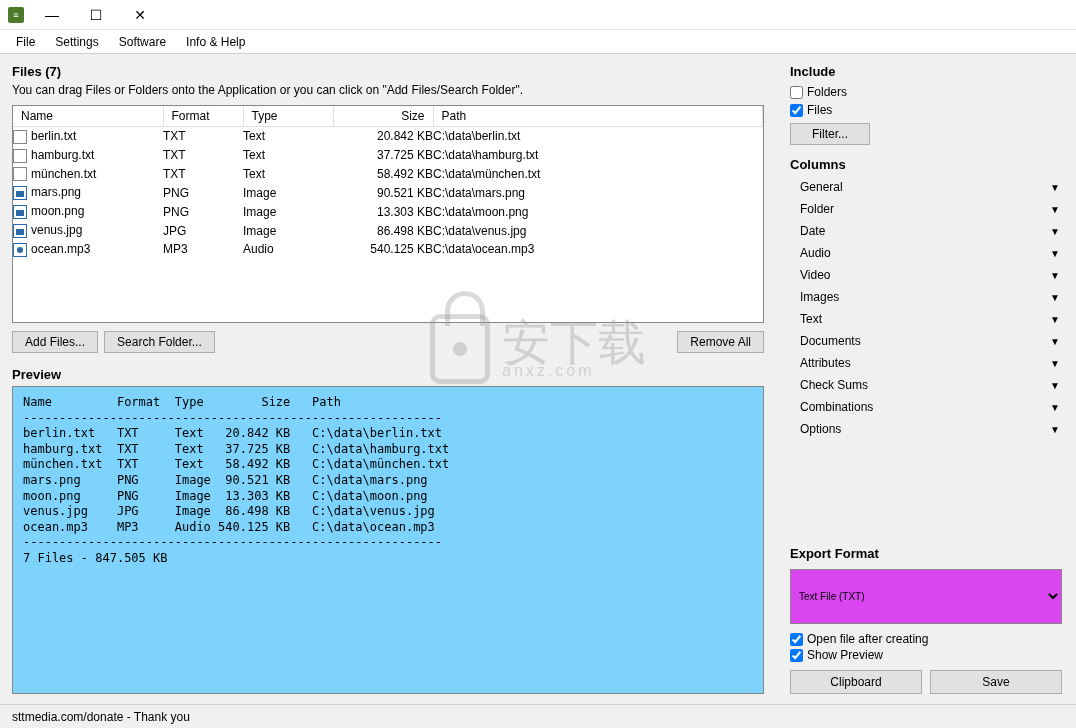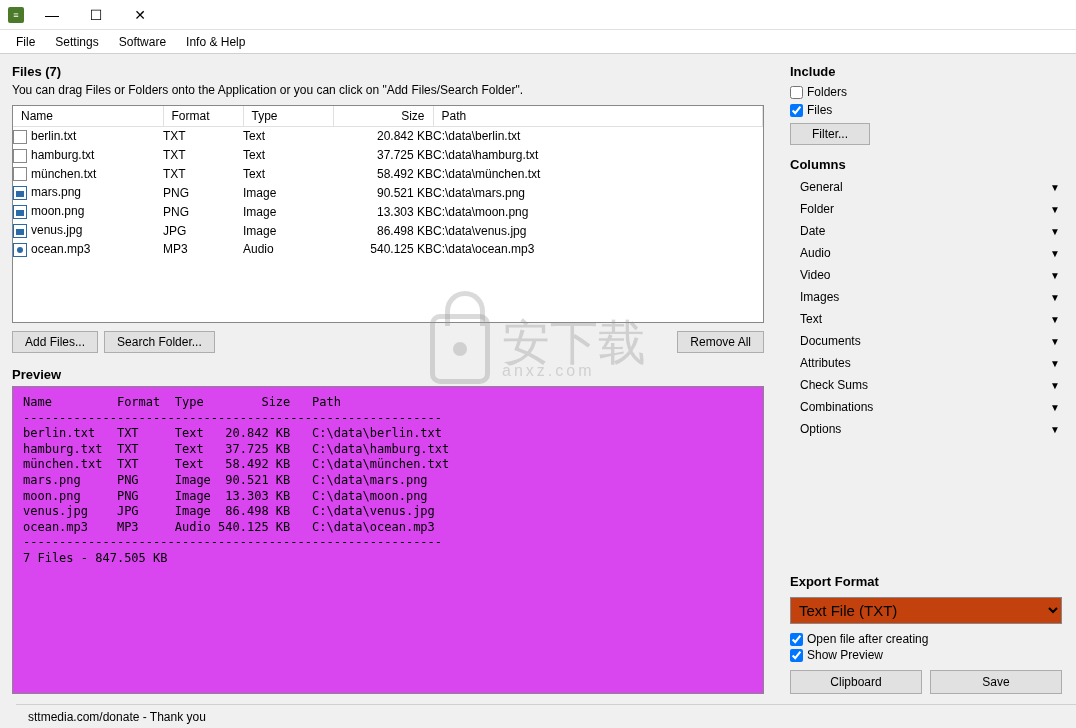--- a/index.html
+++ b/index.html
@@ -23,32 +23,32 @@
 .file-table td { padding: 2px 0; white-space: nowrap; }
 .file-table td.right { text-align: right; }
 .file-icon { display: inline-block; width: 14px; height: 14px; vertical-align: middle; margin-right: 4px; border: 1px solid #888; background: #fff; position: relative; }
 .file-icon.img { border-color: #2a6aa8; }
 .file-icon.img::after { content: ""; position: absolute; left: 2px; top: 4px; width: 8px; height: 6px; background: #2a6aa8; }
 .file-icon.aud { border-color: #2a6aa8; }
 .file-icon.aud::after { content: ""; position: absolute; left: 3px; top: 3px; width: 6px; height: 6px; border-radius: 50%; background: #2a6aa8; }
 .button-row { display: flex; gap: 6px; margin-top: 8px; margin-bottom: 14px; }
 .btn { background: #e1e1e1; border: 1px solid #adadad; padding: 3px 12px; font-size: 12px; cursor: default; font-family: inherit; }
 .spacer { flex: 1; }
-.preview-box { border: 1px solid #888; background: #d946ef; flex: 1; padding: 8px 10px; font-family: "Consolas", monospace; font-size: 12px; white-space: pre; overflow: auto; line-height: 1.3; }
+.preview-box { border: 1px solid #888; background: #7dd3fc; flex: 1; padding: 8px 10px; font-family: "Consolas", monospace; font-size: 12px; white-space: pre; overflow: auto; line-height: 1.3; }
 .checkbox-row { display: flex; align-items: center; gap: 4px; margin: 2px 0; }
 .checkbox-row input { width: 13px; height: 13px; }
 .filter-btn-row { margin-top: 4px; margin-bottom: 12px; }
 .columns-list { display: flex; flex-direction: column; margin-left: 8px; }
 .col-item { display: flex; align-items: center; justify-content: space-between; padding: 4px 2px; cursor: default; }
 .col-item .arrow { font-size: 10px; }
 .export-section { margin-top: auto; }
-.select { width: 100%; padding: 3px 4px; font-size: 15px; border: 1px solid #888; background: #c2410c; margin: 4px 0 6px; font-family: inherit; }
+.select { width: 100%; padding: 20px 4px; font-size: 10px; border: 1px solid #888; background: #d946ef; margin: 4px 0 6px; font-family: inherit; }
 .export-btns { display: flex; gap: 8px; margin-top: 8px; }
 .export-btns .btn { flex: 1; padding: 4px 6px; }
-.statusbar { position: absolute; bottom: 0; left: 16px; right: 0; height: 24px; background: #f0f0f0; border-top: 1px solid #d0d0d0; display: flex; align-items: center; padding: 0 12px; font-size: 12px; }
+.statusbar { position: absolute; bottom: 0; left: 0; right: 0; height: 24px; background: #f0f0f0; border-top: 1px solid #d0d0d0; display: flex; align-items: center; padding: 0 12px; font-size: 12px; }
 .watermark { position: absolute; left: 50%; top: 48%; transform: translate(-50%,-50%); color: rgba(150,150,150,0.35); font-size: 48px; font-weight: 400; pointer-events: none; display: flex; align-items: center; gap: 12px; }
 .watermark-lock { width: 60px; height: 70px; border: 5px solid rgba(150,150,150,0.35); border-radius: 10px; position: relative; }
 .watermark-lock::before { content: ""; position: absolute; top: -28px; left: 10px; width: 30px; height: 30px; border: 5px solid rgba(150,150,150,0.35); border-bottom: none; border-radius: 20px 20px 0 0; }
 .watermark-lock::after { content: ""; position: absolute; left: 50%; top: 50%; width: 14px; height: 14px; margin-left: -7px; margin-top: -7px; background: rgba(150,150,150,0.35); border-radius: 50%; }
 .watermark-text { display: flex; flex-direction: column; line-height: 0.9; }
 .watermark-sub { font-size: 16px; letter-spacing: 3px; color: rgba(150,150,150,0.35); }
 </style>
 </head>
 <body>
 

